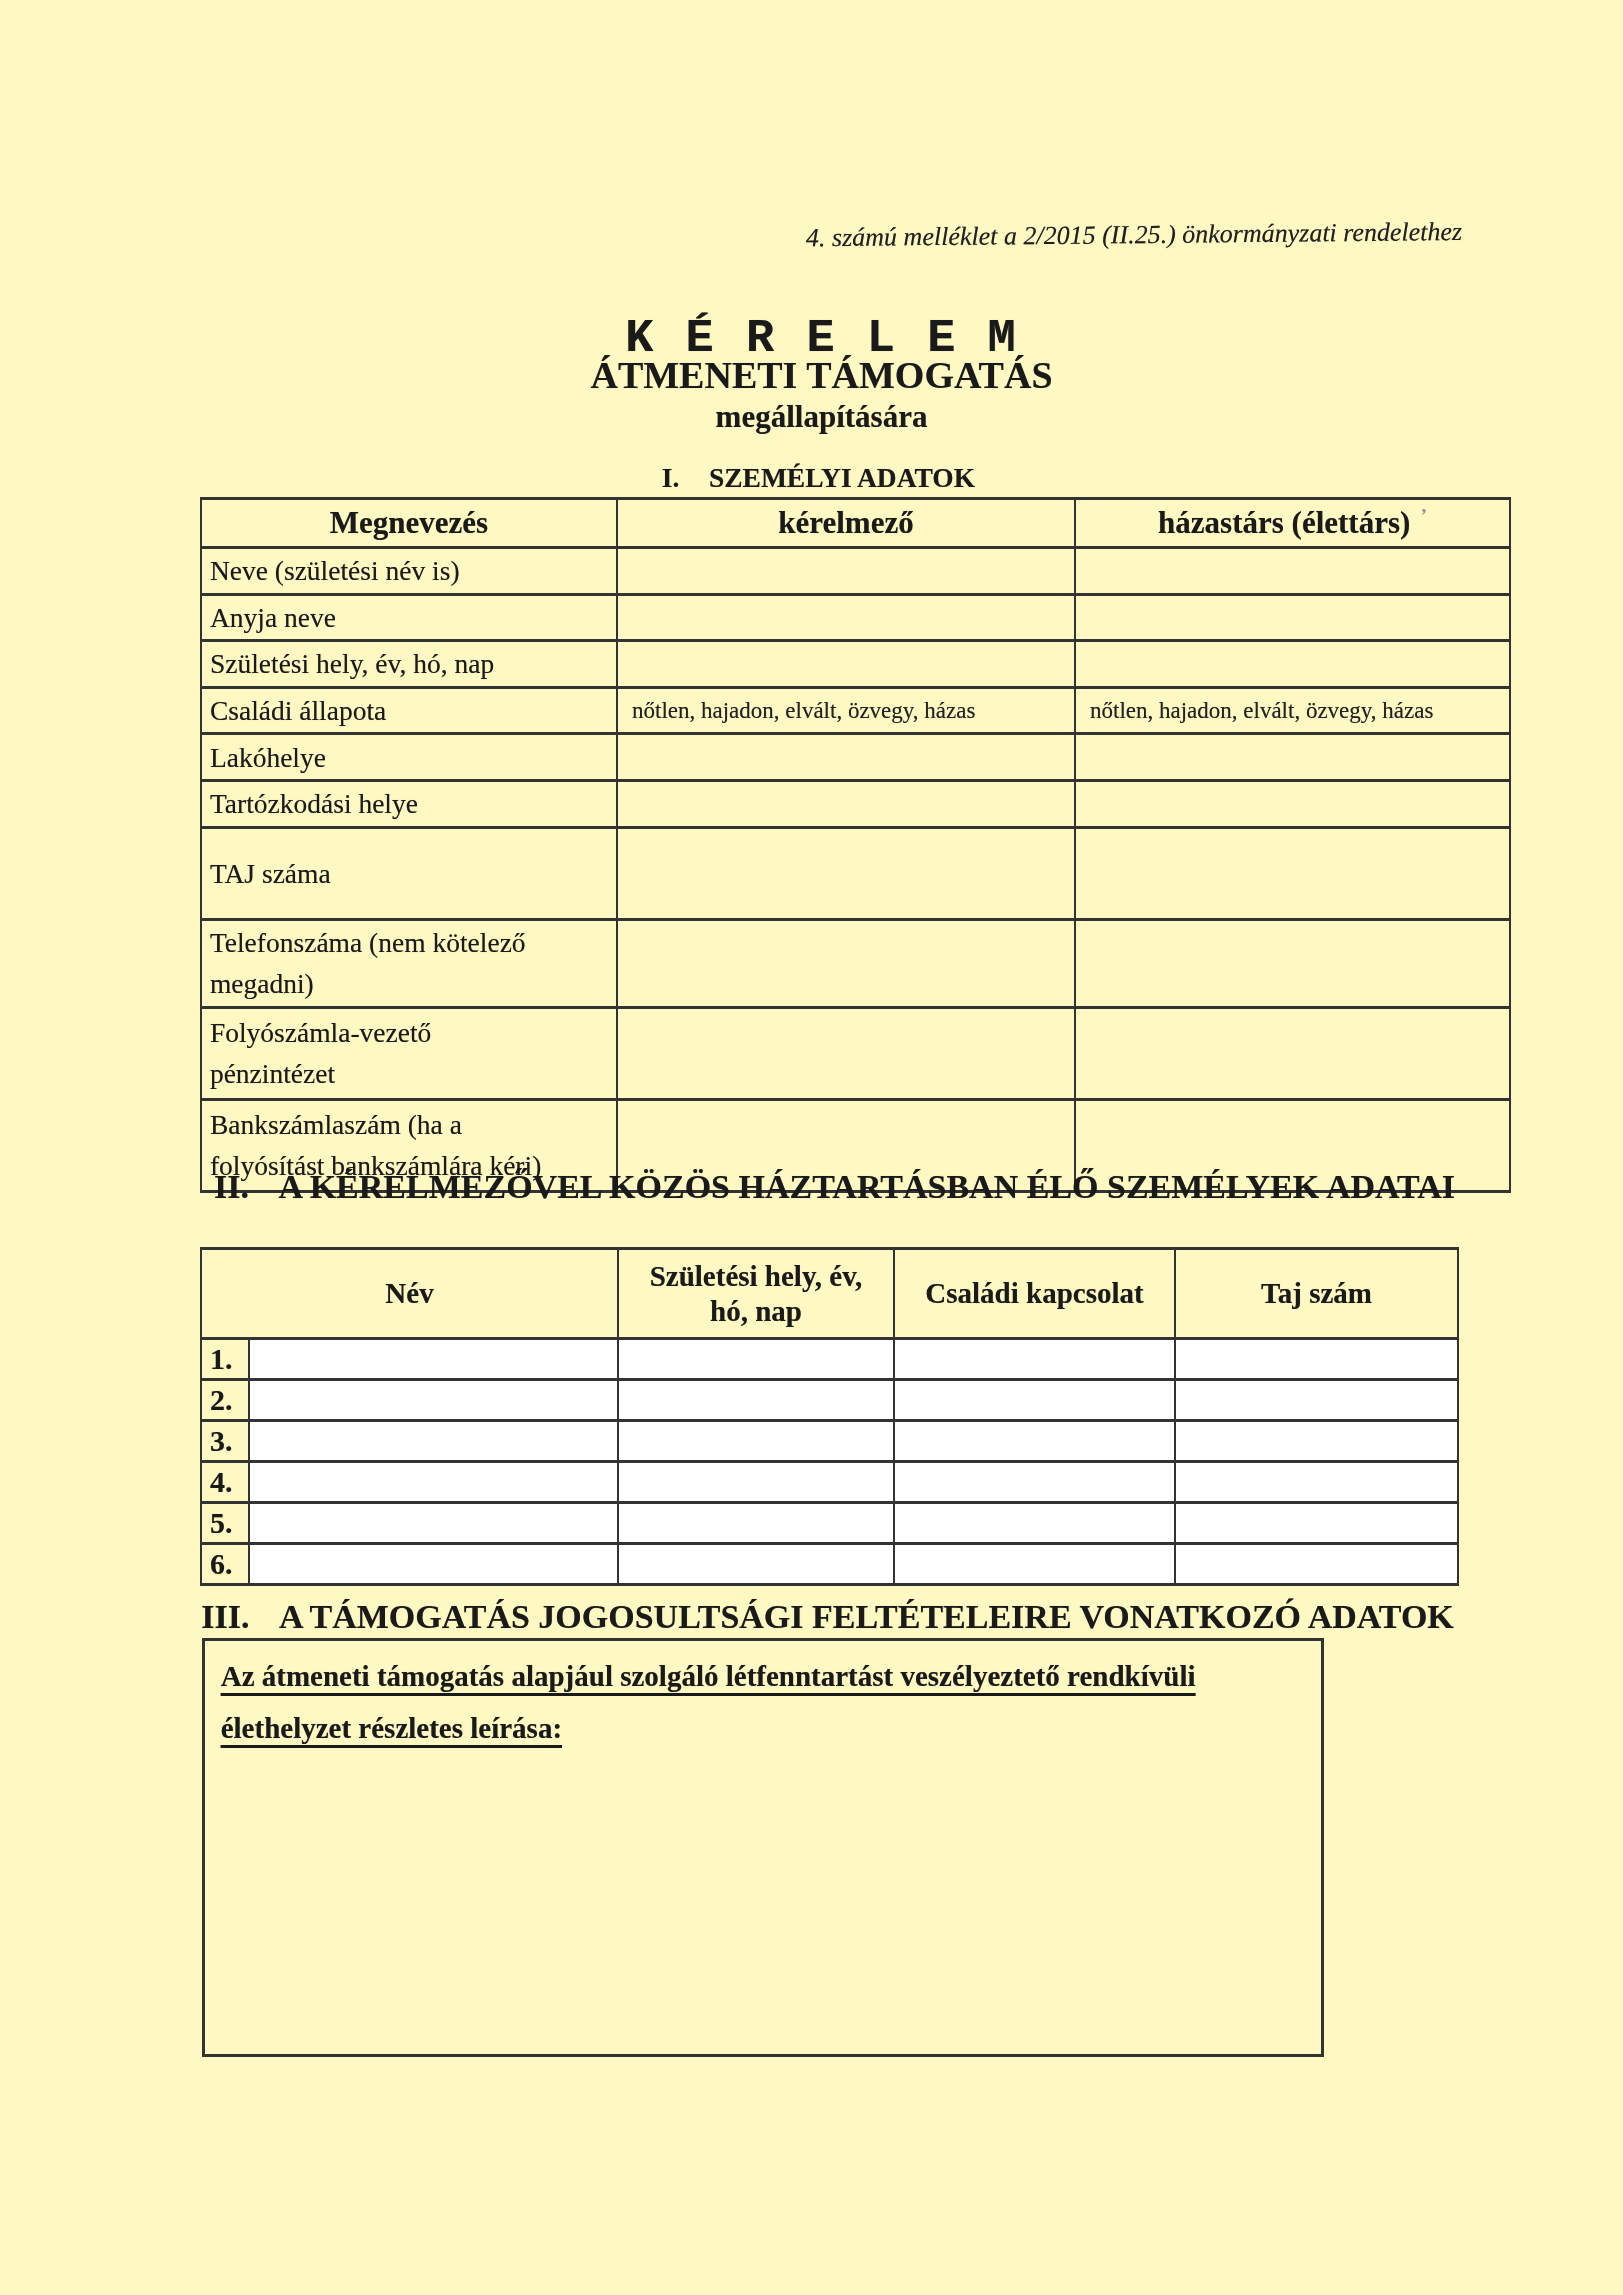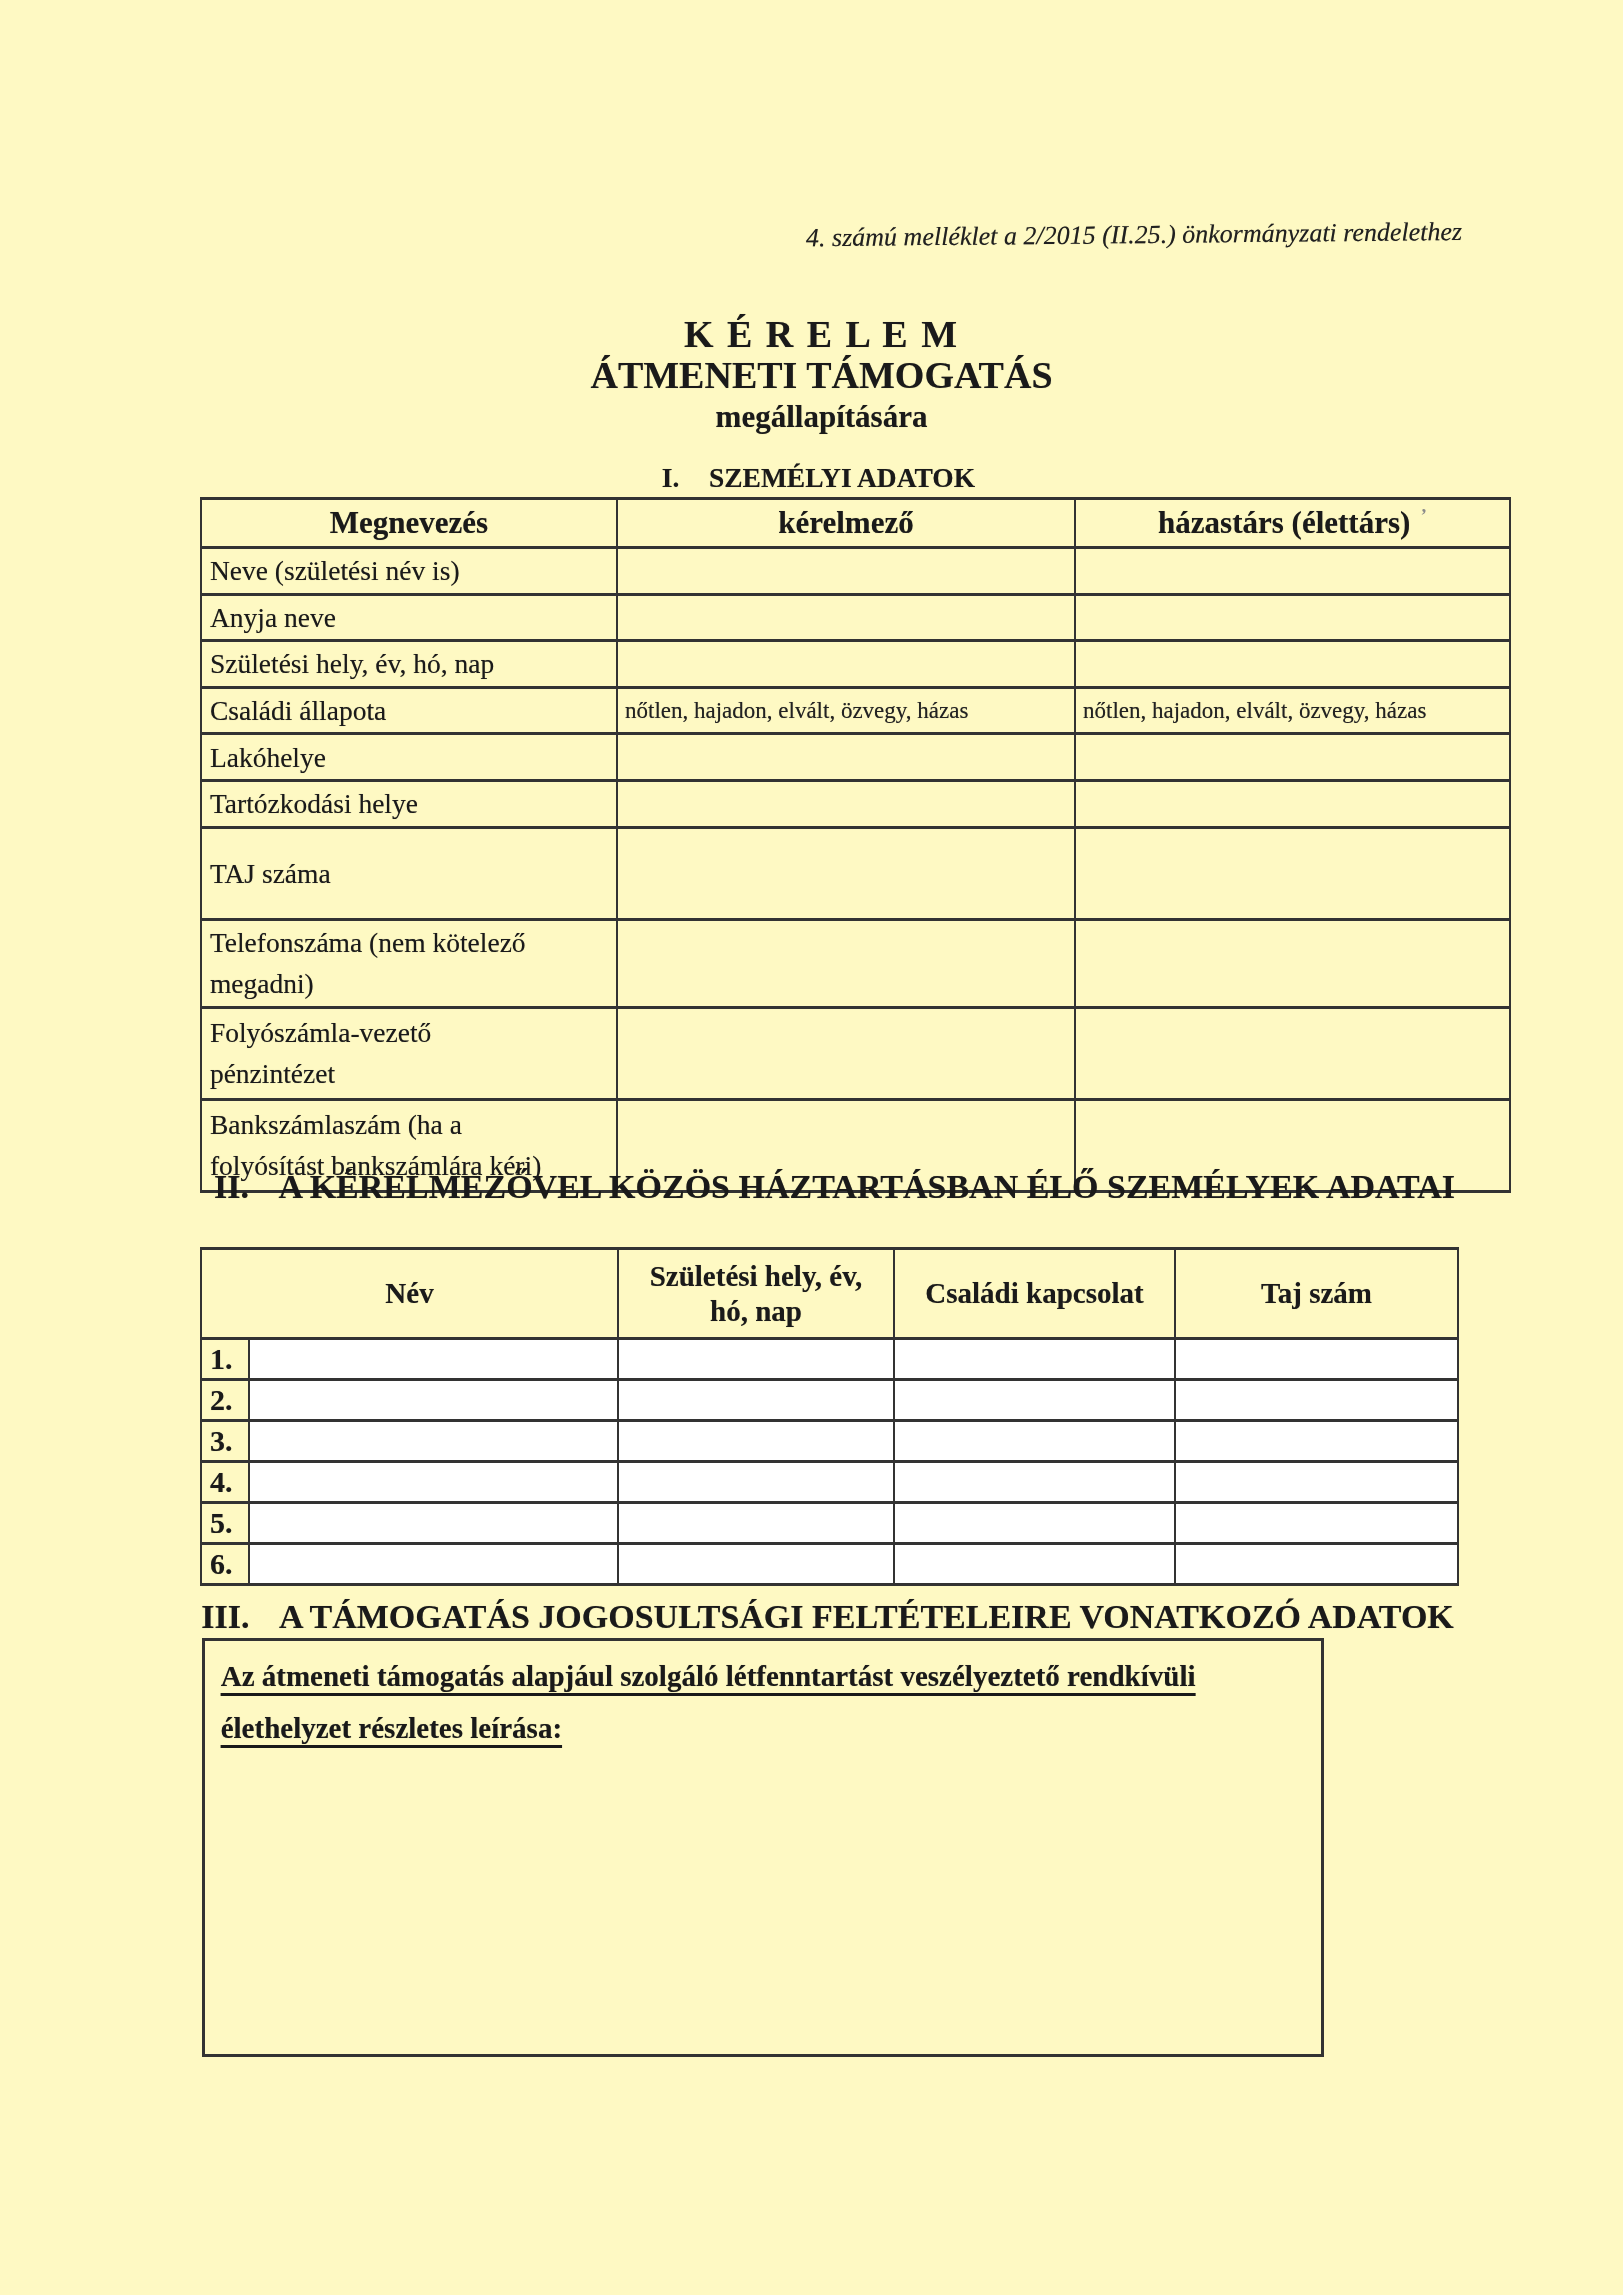--- a/index.html
+++ b/index.html
@@ -14,21 +14,21 @@
   }
   
   .note{
     position:absolute;top:217px;right:161px;
     font-style:italic;font-size:26px;
     transform:rotate(-0.55deg);transform-origin:100% 50%;
     white-space:nowrap;color:#202020;
   }
   
   .title-line{position:absolute;left:157px;width:1329px;text-align:center;font-weight:bold;white-space:nowrap;}
-  .t-line1{top:312px;font-size:38px;letter-spacing:2px;}
+  .t-line1{top:312px;font-size:47px;letter-spacing:2px;font-family:Liberation Mono, monospace;}
   .t-line2{top:353px;font-size:38px;}
   .t-line3{top:399px;font-size:31px;}
   
   .sec-heading{position:absolute;text-align:center;font-weight:bold;white-space:nowrap;}
   .h1{left:131px;width:1375px;top:462px;font-size:27.5px;}
   .h2{left:183px;width:1303px;top:1168px;font-size:34px;}
   .h3{left:183px;width:1289px;top:1598px;font-size:34px;}
   .sec-num{margin-right:29.5px;}
   
   table{border-collapse:collapse;table-layout:fixed;position:absolute;}
@@ -36,21 +36,21 @@
   .table1{left:200px;top:497px;width:1309px;}
   .table1 tr{height:46px;}
   .table1 tr:first-child{height:49px;}
   .table1 tr:nth-child(7){height:47px;}
   .table1 tr:nth-child(8),
   .table1 tr:nth-child(10),
   .table1 tr:nth-child(11),
   .table1 tr:nth-child(12){height:92px;}
   .table1 th{font-size:31px;font-weight:bold;text-align:center;vertical-align:middle;}
   td.lbl{font-size:27.5px;padding:1.3px 3.9px 1.3px 7.9px;line-height:41px;vertical-align:middle;white-space:pre-line;}
-  td.val{font-size:23px;padding-left:7px;vertical-align:middle;color:#222;white-space:nowrap;}
+  td.val{font-size:23px;padding-left:14px;vertical-align:middle;color:#222;white-space:nowrap;}
   .spouse-mark{font-size:18.3px;color:#8a8a8a;vertical-align:super;margin-left:10.5px;text-shadow:none;}
   .table2{left:200px;top:1247px;width:1258px;}
   .table2 tr{height:41px;}
   .table2 tr:first-child{height:90px;}
   .table2 th{font-size:29px;font-weight:bold;text-align:center;vertical-align:middle;line-height:35px;white-space:pre-line;padding:0;}
   td.num{font-size:30px;font-weight:bold;padding-left:7.9px;vertical-align:middle;}
   td.empty{background:#fff;}
   
   .box3{
     position:absolute;left:202px;top:1638px;width:1122px;height:419px;

